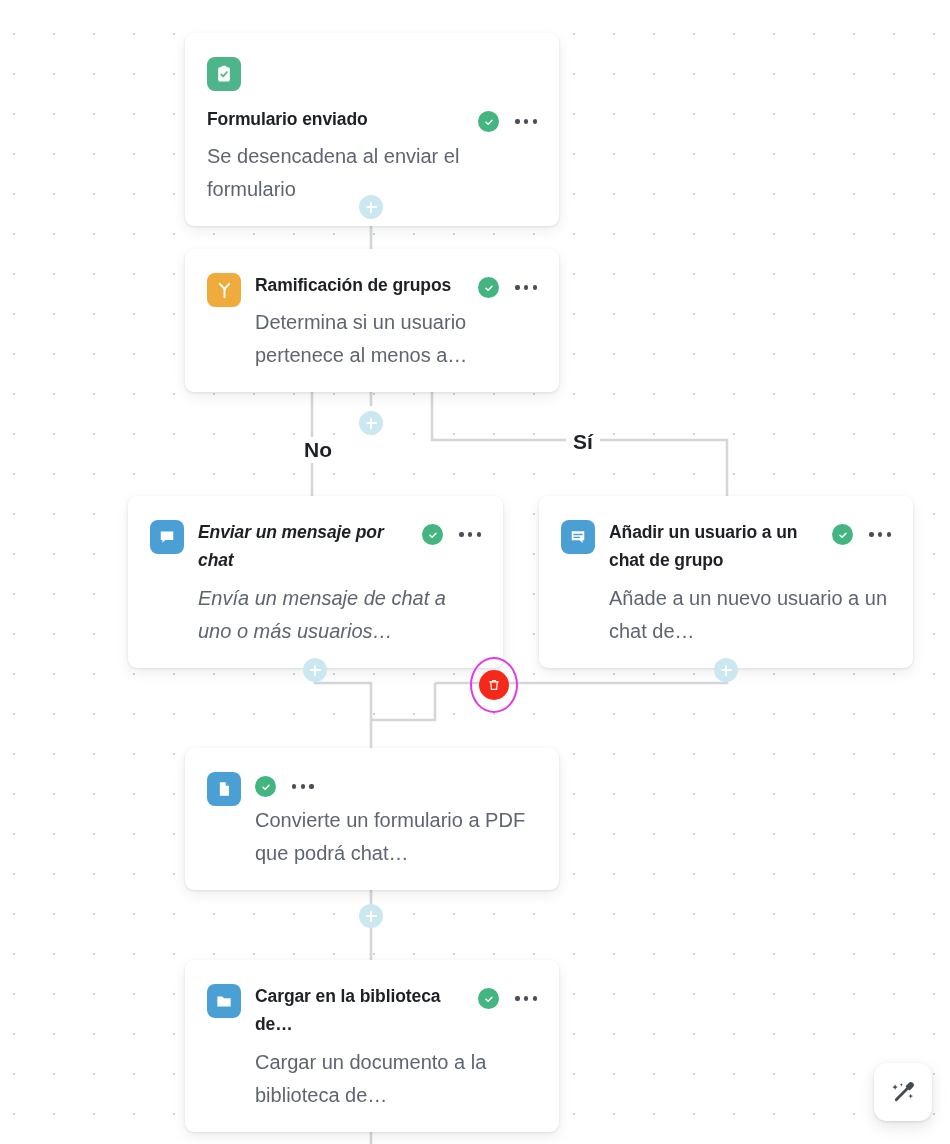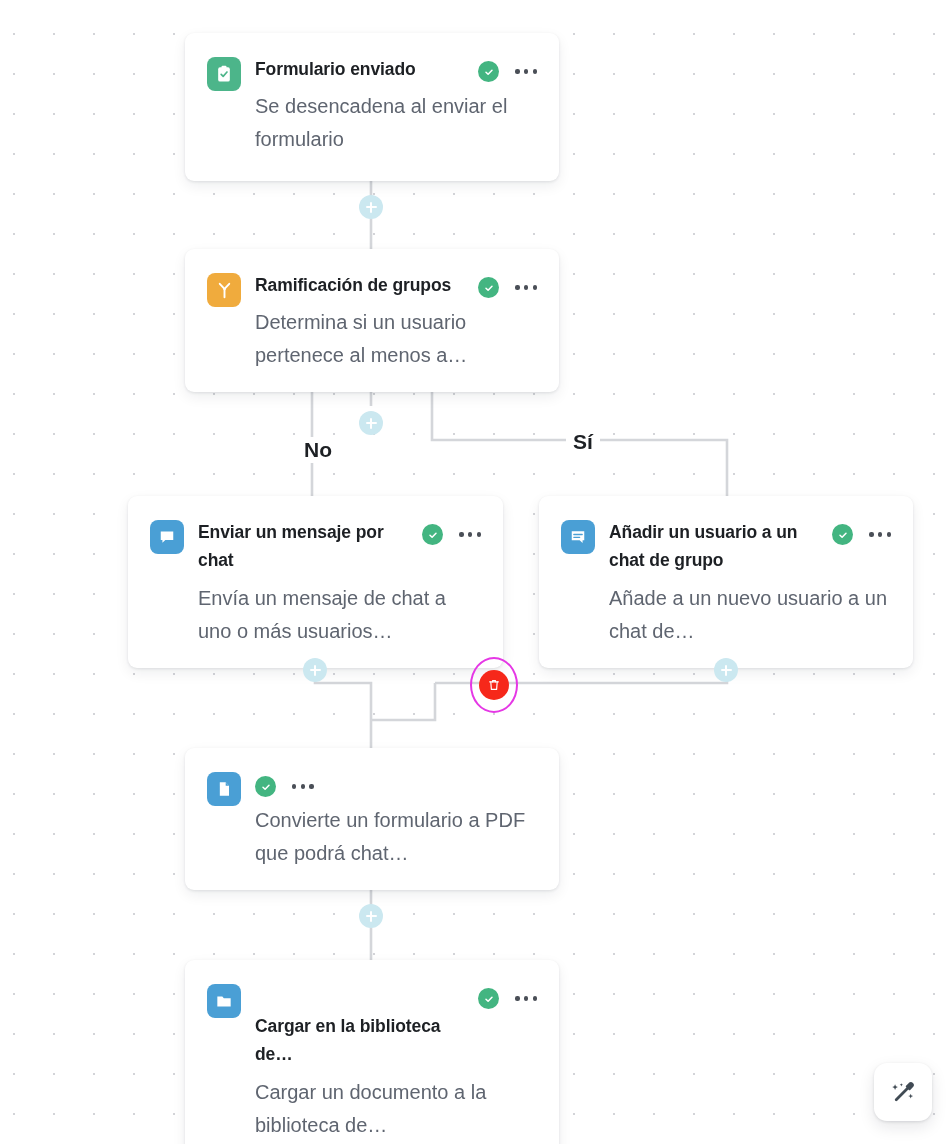--- a/index.html
+++ b/index.html
@@ -205,21 +205,21 @@
     <path d="M727,643 L727,683 L435,683"></path>
 
     <path d="M435,683 L435,720 L371,720"></path>
 
     <path d="M371,890 L371,960"></path>
 
     <path d="M371,1107 L371,1144"></path>
   </g>
 </svg>
 
-<div class="node" style="left:185px; top:33px; width:374px; min-height:148px;">
+<div class="node" style="left:185px; top:33px; width:374px; min-height:148px;flex-direction:column;">
   <div class="node-icon" style="background:#4cb58a;">
     <svg width="20" height="20" viewBox="0 0 24 24" fill="none">
       <rect x="5" y="4" width="14" height="17" rx="2.2" fill="#ffffff"></rect>
       <rect x="9" y="2.2" width="6" height="3.6" rx="1.2" fill="#ffffff"></rect>
       <path d="M8.6 12.4 L11 14.8 L15.6 9.6" stroke="#4cb58a" stroke-width="2" stroke-linecap="round" stroke-linejoin="round" fill="none"></path>
     </svg>
   </div>
   <div class="node-body">
     <div class="title-row">
       <div style="flex:1 1 auto;">
@@ -272,21 +272,21 @@
     </div>
     <div class="node-desc">Determina si un usuario pertenece al menos a…</div>
   </div>
 </div>
 
 <div class="plus-btn" style="left:359px; top:411px;"></div>
 
 <div class="branch-label" style="left:297px; top:437px;">No</div>
 <div class="branch-label" style="left:566px; top:429px;">Sí</div>
 
-<div class="node" style="left:128px; top:496px; width:375px; min-height:147px;">
+<div class="node" style="left:128px; top:496px; width:375px; min-height:147px;font-style:italic;">
   <div class="node-icon" style="background:#4a9fd5;">
     <svg width="20" height="20" viewBox="0 0 24 24" fill="none">
       <path d="M4.5 5.5 h15 v10 h-9.5 l-3.5 3.3 v-3.3 h-2 z" fill="#ffffff"></path>
     </svg>
   </div>
   <div class="node-body">
     <div class="title-row">
       <div style="flex:1 1 auto;">
         <div class="node-title">Enviar un mensaje por chat</div>
       </div>
@@ -379,21 +379,21 @@
 <div class="plus-btn" style="left:359px; top:904px;"></div>
 
 <div class="node" style="left:185px; top:960px; width:374px; min-height:147px;">
   <div class="node-icon" style="background:#4a9fd5;">
     <svg width="20" height="20" viewBox="0 0 24 24" fill="none">
       <path d="M4 6.5 h6 l1.8 2.2 h8.2 v10 h-16 z" fill="#ffffff"></path>
     </svg>
   </div>
   <div class="node-body">
     <div class="title-row">
-      <div style="flex:1 1 auto;margin-top:30px;">
+      <div style="flex:1 1 auto;">
         <div class="node-title">Cargar en la biblioteca de…</div>
       </div>
       <div class="node-right">
         <div class="status-badge">
           <svg width="12" height="12" viewBox="0 0 24 24" fill="none">
             <path d="M6 12.5 L10.2 16.6 L18 8.4" stroke="#ffffff" stroke-width="3" stroke-linecap="round" stroke-linejoin="round"></path>
           </svg>
         </div>
         <div class="kebab">
           <i></i>

